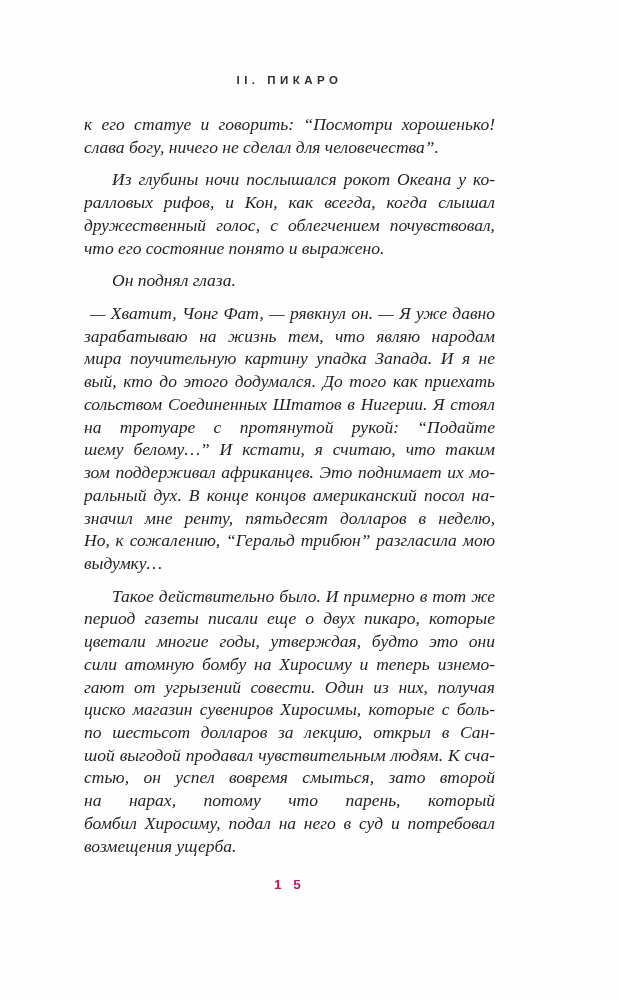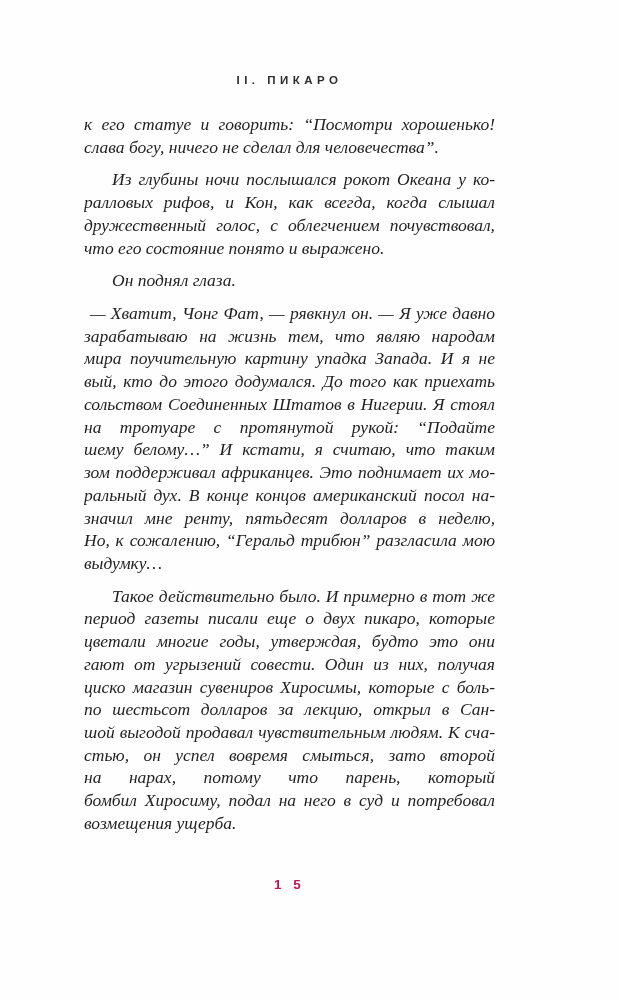--- a/index.html
+++ b/index.html
@@ -95,20 +95,21 @@
         <div class="line">зом поддерживал африканцев. Это поднимает их мо-</div>
         <div class="line">ральный дух. В конце концов американский посол на-</div>
         <div class="line">значил мне ренту, пятьдесят долларов в неделю, чтобы</div>
         <div class="line">Но, к сожалению, “Геральд трибюн” разгласила мою</div>
         <div class="line last">выдумку…</div>
       </div>
       <div class="paragraph">
         <div class="line indent">Такое действительно было. И примерно в тот же</div>
         <div class="line">период газеты писали еще о двух пикаро, которые про-</div>
         <div class="line">цветали многие годы, утверждая, будто это они сбро-</div>
+        <div class="line">сили атомную бомбу на Хиросиму и теперь изнемо-</div>
         <div class="line">гают от угрызений совести. Один из них, получая</div>
         <div class="line">циско магазин сувениров Хиросимы, которые с боль-</div>
         <div class="line">по шестьсот долларов за лекцию, открыл в Сан-Фран-</div>
         <div class="line">шой выгодой продавал чувствительным людям. К сча-</div>
         <div class="line">стью, он успел вовремя смыться, зато второй оказался</div>
         <div class="line">на нарах, потому что парень, который действительно</div>
         <div class="line">бомбил Хиросиму, подал на него в суд и потребовал</div>
         <div class="line last">возмещения ущерба.</div>
       </div>
     </div>

